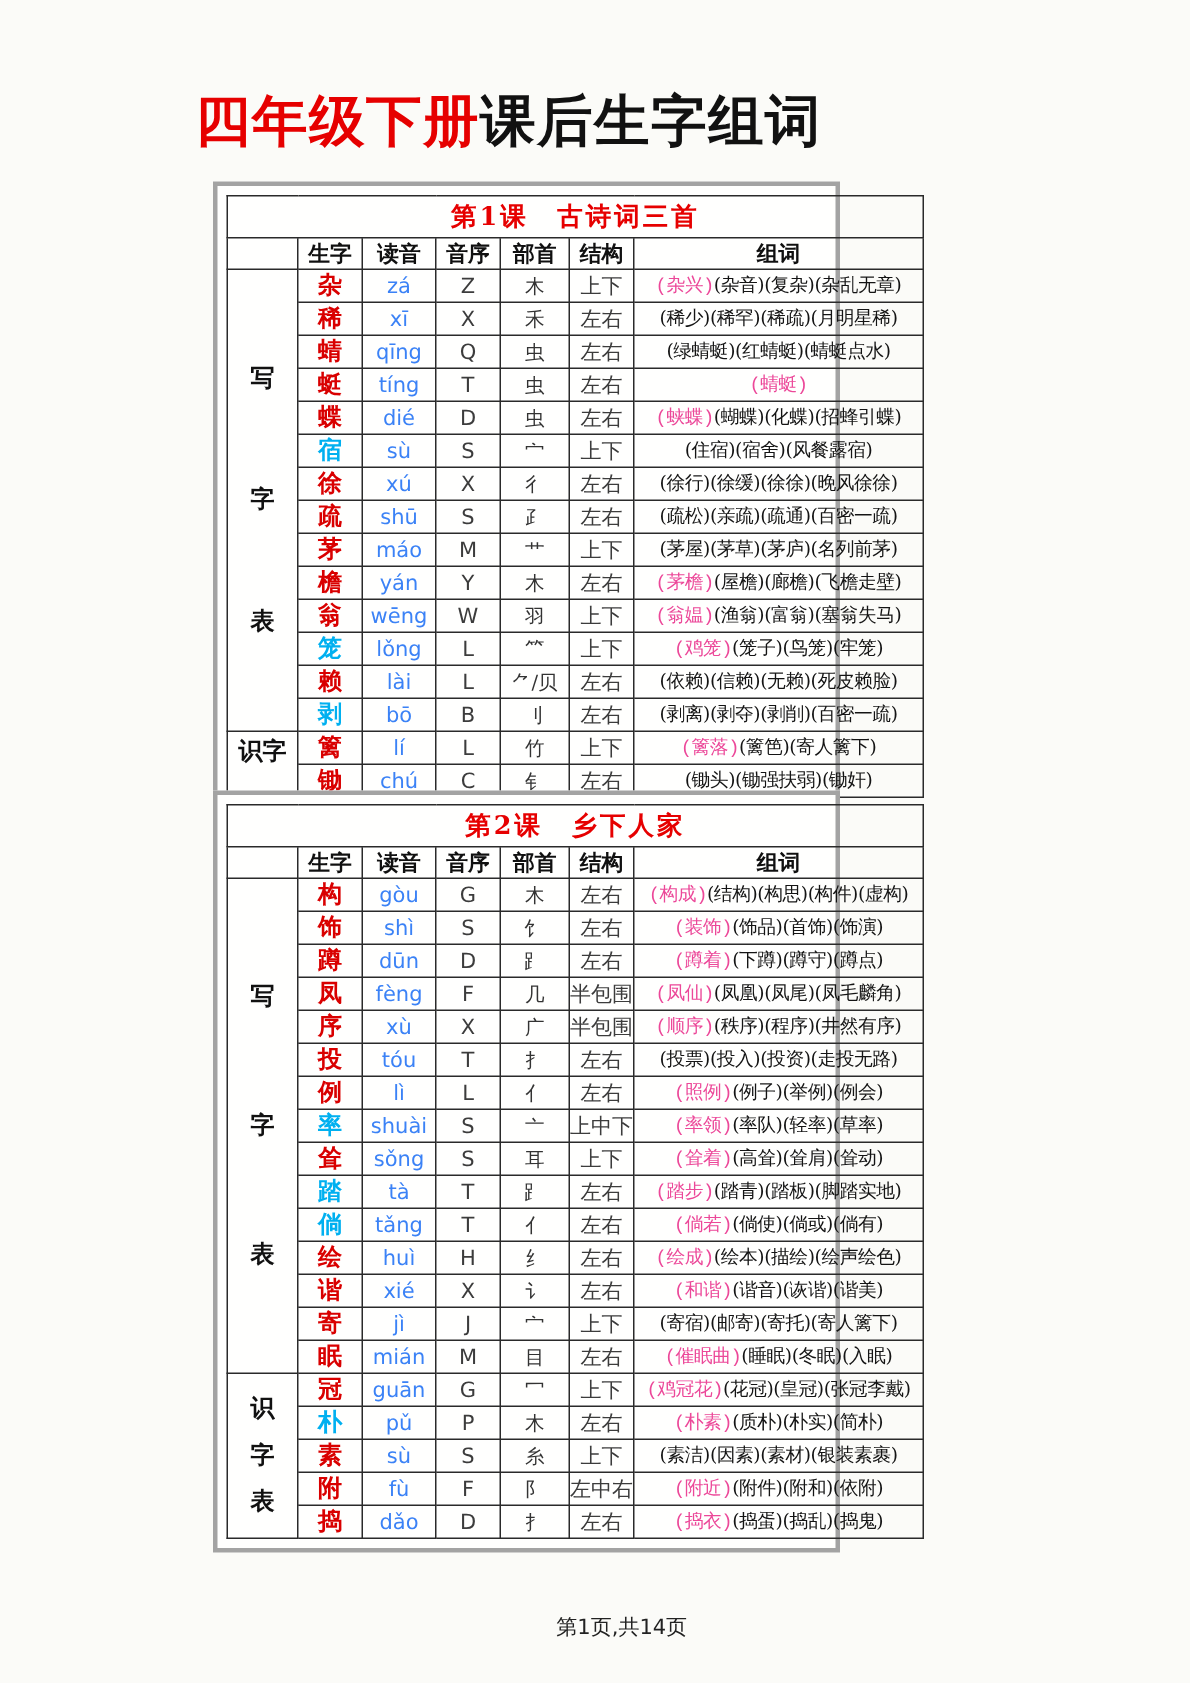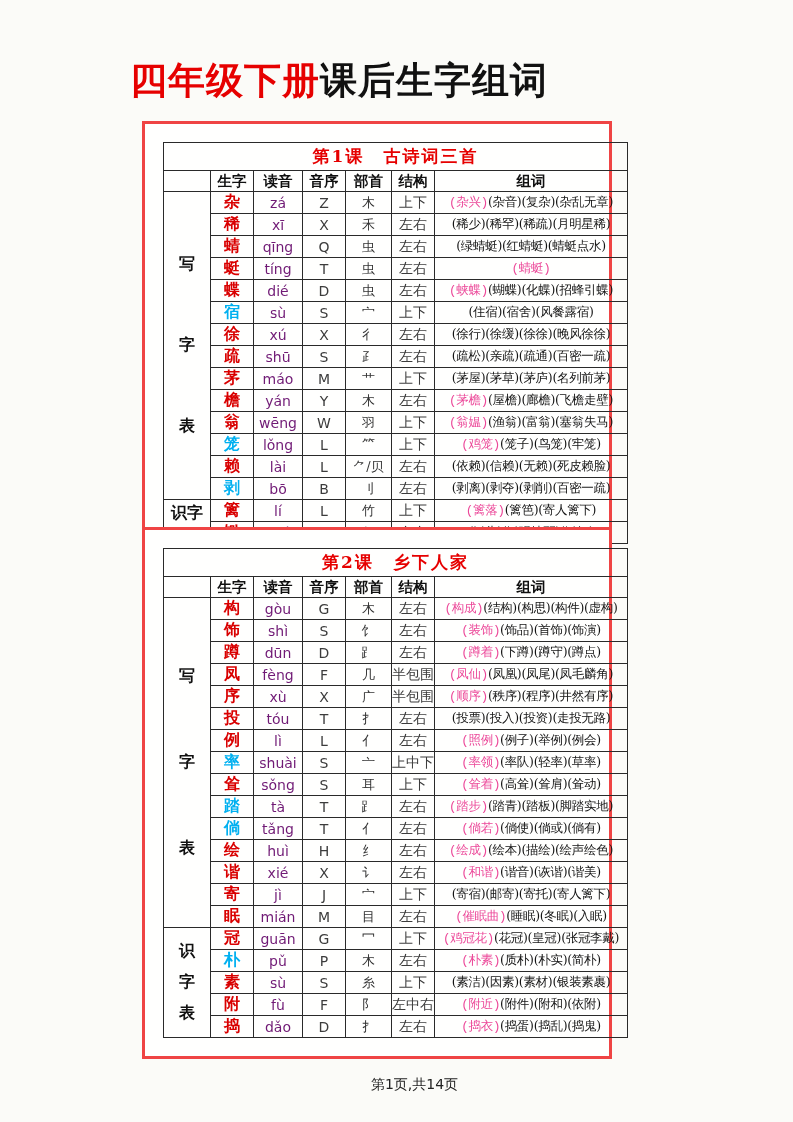--- a/index.html
+++ b/index.html
@@ -9,22 +9,22 @@
     font-family:"Liberation Sans","DejaVu Sans",sans-serif;
     overflow:hidden;
   }
   .page-title{
     position:absolute;top:56px;left:0;width:678px;text-align:center;
     font-size:37px;font-weight:bold;letter-spacing:1px;
     font-family:"Liberation Sans","DejaVu Sans",sans-serif;
   }
   .page-title .red-part{color:#e60000;}
   .lesson-table{
-    position:absolute;left:142px;width:470px;background:#fffffe;
-    border:3px solid #ef4444;padding:18px;box-sizing:border-box;
+    position:absolute;left:142px;width:418px;background:#fffffe;
+    border:3px solid #a3a3a3;padding:6px;box-sizing:border-box;
   }
   #table1{top:121px;}
   #table2{top:527px;}
   table.inner{
     width:100%;border-collapse:collapse;table-layout:fixed;
     border:1px solid #222;
   }
   table.inner td,table.inner th{
     border:1px solid #2a2a2a;padding:0;text-align:center;vertical-align:middle;
     overflow:hidden;white-space:nowrap;
@@ -39,21 +39,21 @@
     font-family:"DejaVu Serif","Liberation Serif",serif;
     border-radius:10px;
   }
   tbody td{height:21px;}
   td.char-cell{
     font-size:16px;font-weight:bold;
     font-family:"DejaVu Serif","Liberation Serif",serif;
   }
   td.char-cell.red{color:#d90000;}
   td.char-cell.cyan{color:#00b0f0;}
-  td.pinyin-cell{font-size:14px;color:#701a75;font-family:"DejaVu Sans","Liberation Sans",sans-serif;}
+  td.pinyin-cell{font-size:14px;color:#3b82f6;font-family:"DejaVu Sans","Liberation Sans",sans-serif;}
   td.initial-cell{font-size:14px;color:#3c3c3c;font-family:"DejaVu Sans","Liberation Sans",sans-serif;}
   td.radical-cell{font-size:13px;color:#333;font-family:"DejaVu Serif","Liberation Serif",serif;}
   td.structure-cell{font-size:14px;color:#3c3c3c;font-family:"DejaVu Serif","Liberation Serif",serif;}
   td.words-cell{
     font-size:12.5px;color:#141414;letter-spacing:-0.3px;
     font-family:"DejaVu Serif","Liberation Serif",serif;
   }
   td.words-cell span.blue{color:#ec4899;font-family:Liberation Mono, monospace;}
   td.vlabel{
     font-size:16px;font-weight:bold;color:#111;

